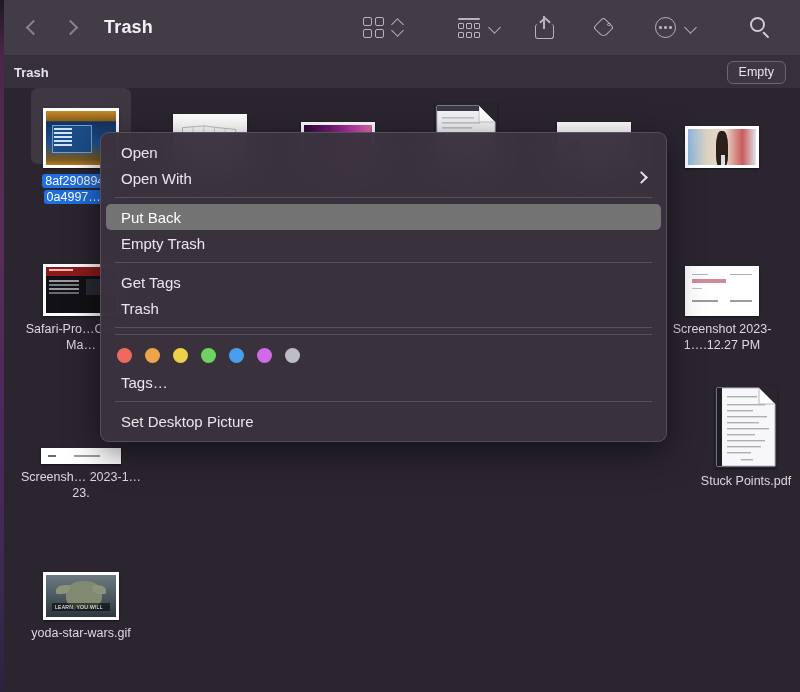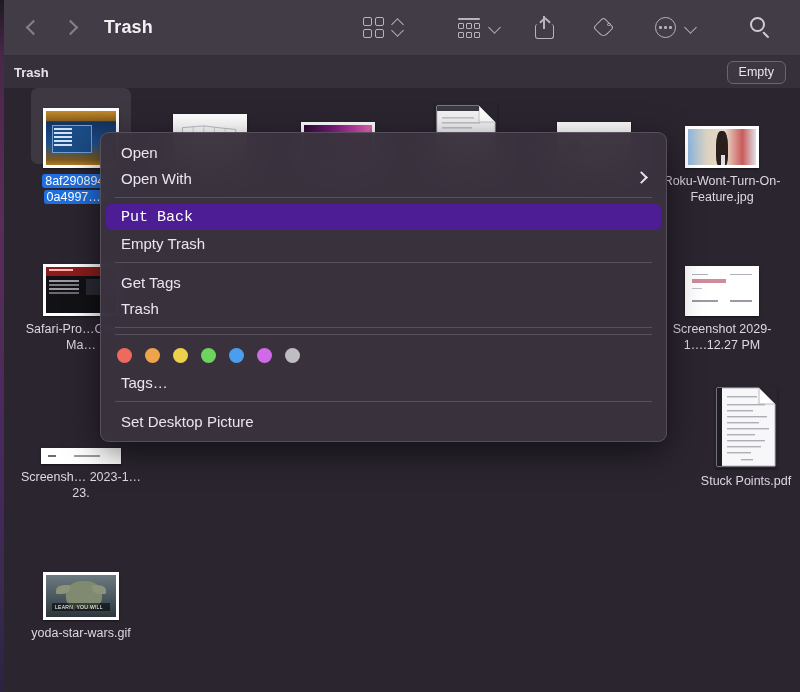--- a/index.html
+++ b/index.html
@@ -152,21 +152,21 @@
     box-shadow:0 10px 34px rgba(0,0,0,.55);
     padding:6px 0 7px;
     z-index:50;
     backdrop-filter:blur(18px);
   }
   .mi {
     position:relative; height:26px; display:flex; align-items:center;
     color:#eae6ee; font-size:15px; padding:0 14px 0 15px;
     margin:0 5px; border-radius:5px;
   }
-  .mi.hl { background:#4c1d95; color:#fff;font-family:Liberation Mono, monospace; }
+  .mi.hl { background:#737373; color:#fff; }
   .mi .sub-chev {
     position:absolute; right:15px; top:8px; width:9px; height:9px;
     border-top:2px solid #e6e2ea; border-right:2px solid #e6e2ea;
     transform:rotate(45deg);
   }
   .msep { height:1px; background:rgba(160,152,168,.3); margin:6px 14px; }
   .tagrow { display:flex; align-items:center; gap:13px; padding:7px 16px 6px; }
   .tagdot { width:15px; height:15px; border-radius:50%; display:block; }
 </style>
 </head>
@@ -329,21 +329,20 @@
 
     <div class="item" style="left:658px; top:4px;">
       <div class="thumb-wrap">
         <div class="thumb" style="width:74px;height:42px;">
           <div class="art" style="background:linear-gradient(90deg,#8fb8e0 0%,#dcd2c0 28%,#e8d8c8 55%,#c95b5b 80%,#e0e0e8 100%);position:relative;">
             <div style="position:absolute;left:28px;top:2px;width:12px;height:36px;background:#2a1f1a;border-radius:40% 40% 30% 30%;"></div>
             <div style="position:absolute;left:33px;top:26px;width:4px;height:12px;background:#dcdce6;"></div>
           </div>
         </div>
       </div>
-      <div class="lbl">Roku-Wont-Turn-On-Feature.jpg</div>
     </div>
 
     <div class="item" style="left:17px; top:152px;">
       <div class="thumb-wrap">
         <div class="thumb" style="width:76px;height:52px;">
           <div class="art" style="background:#121216;position:relative;">
             <div style="position:absolute;left:0;top:0;width:100%;height:9px;background:#8c1c1c;"></div>
             <div style="position:absolute;left:3px;top:2px;width:24px;height:2px;background:#ffb4b4;"></div>
             <div style="position:absolute;left:3px;top:13px;width:30px;height:1.5px;background:#9a9aa2;box-shadow:0 4px 0 #7a7a82,0 8px 0 #9a9aa2,0 12px 0 #6a6a72;"></div>
             <div style="position:absolute;left:40px;top:12px;width:32px;height:16px;background:#2a2a34;"></div>
@@ -359,21 +358,21 @@
           <div class="art" style="background:#fff;position:relative;">
             <div style="position:absolute;left:4px;top:5px;width:16px;height:1.4px;background:#b0b0b8;"></div>
             <div style="position:absolute;left:4px;top:10px;width:34px;height:4px;background:#d08a9a;"></div>
             <div style="position:absolute;left:4px;top:19px;width:10px;height:1.4px;background:#c0c0c8;"></div>
             <div style="position:absolute;left:4px;top:31px;width:26px;height:1.6px;background:#9a9aa2;"></div>
             <div style="position:absolute;right:4px;top:5px;width:22px;height:1.4px;background:#b0b0b8;"></div>
             <div style="position:absolute;right:4px;top:31px;width:22px;height:1.6px;background:#9a9aa2;"></div>
           </div>
         </div>
       </div>
-      <div class="lbl">Screenshot 2029-1….12.27 PM</div>
+      <div class="lbl">Screenshot 2023-1….12.27 PM</div>
     </div>
 
     <div class="item" style="left:17px; top:300px;">
       <div class="thumb-wrap">
         <div class="thumb" style="width:80px;height:16px;">
           <div class="art" style="background:#fff;position:relative;">
             <div style="position:absolute;left:4px;top:4px;width:8px;height:2px;background:#6a6a72;"></div>
             <div style="position:absolute;left:30px;top:4px;width:26px;height:2px;background:#9a9aa2;"></div>
           </div>
         </div>

